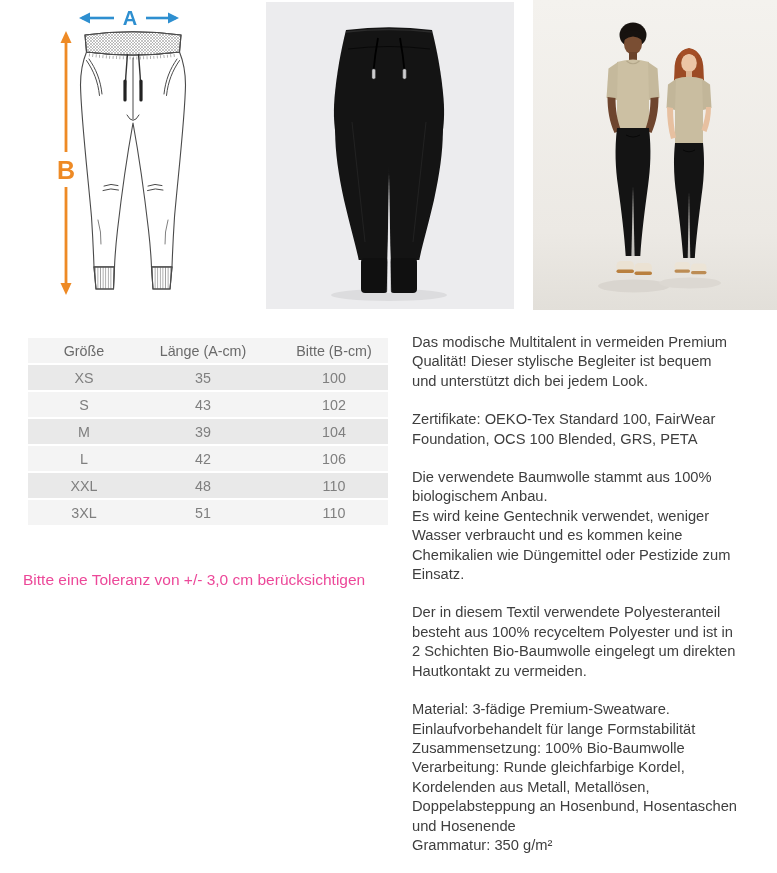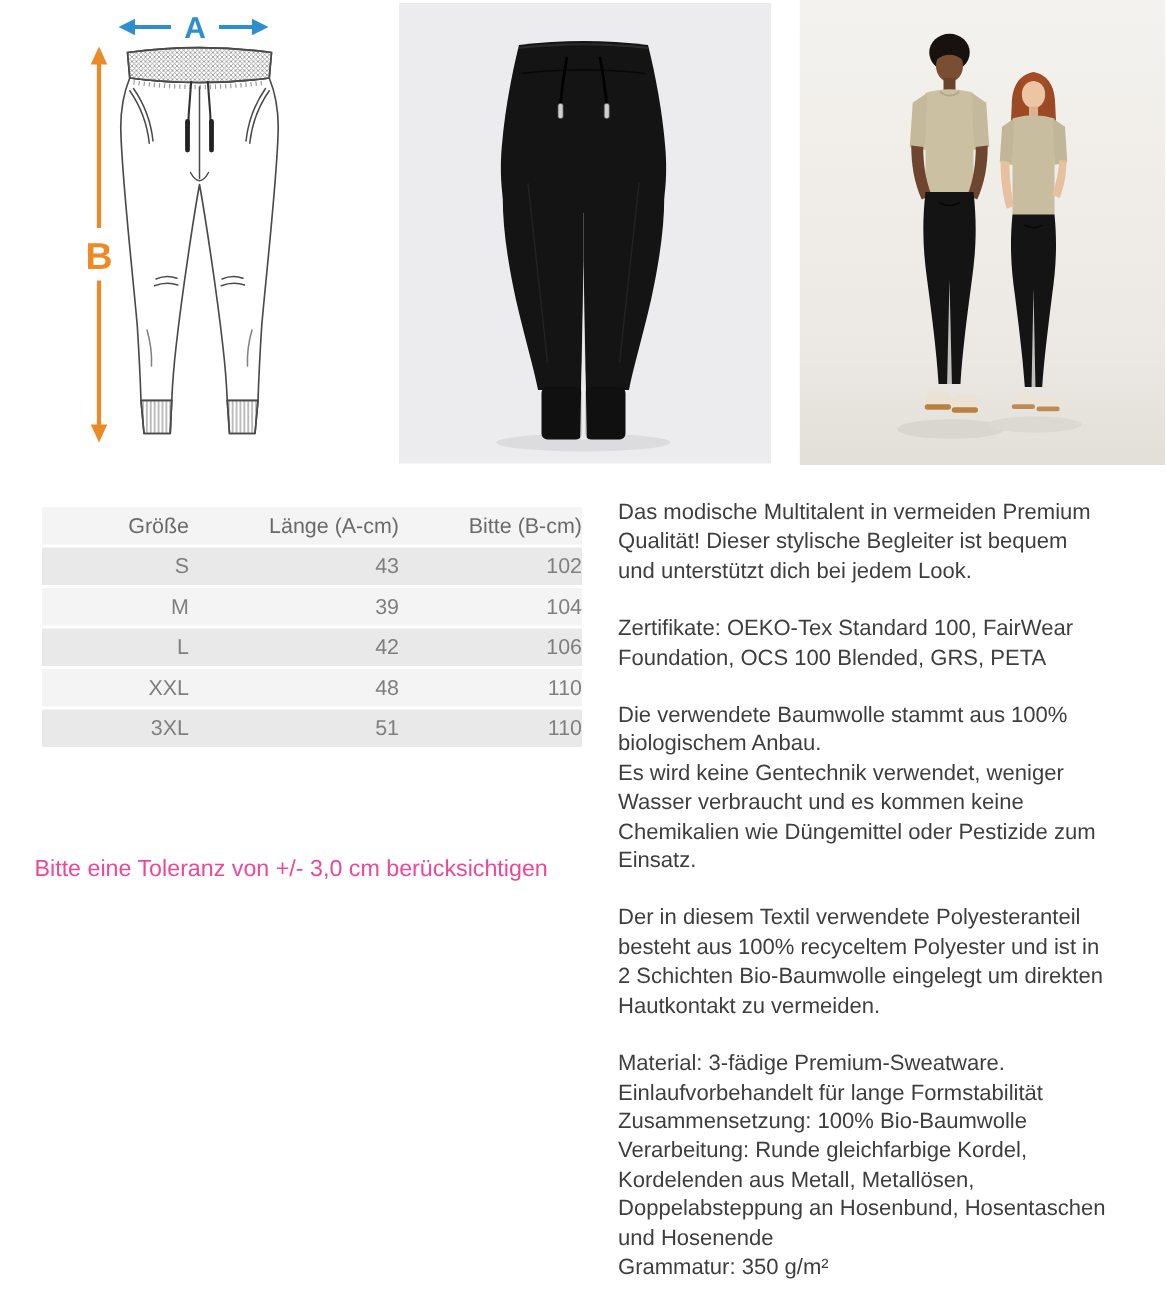--- a/index.html
+++ b/index.html
@@ -20,21 +20,21 @@
   .arrow-b-stroke{stroke:var(--arrow-b,#ee8a25);}
   .arrow-b-fill{fill:var(--arrow-b,#ee8a25);}
   .sketch{stroke:#4a4a4a;stroke-width:1.1;fill:#fff;stroke-linejoin:round;stroke-linecap:round;}
   .sketch-line{stroke:#4a4a4a;stroke-width:1;fill:none;stroke-linecap:round;}
   .bg-fill{fill:var(--product-bg,#ececee);}
 
   
   .size-table{position:absolute;left:28px;top:338px;width:360px;border-collapse:collapse;table-layout:fixed;}
   .size-table col.c1{width:98px;} .size-table col.c2{width:140px;} .size-table col.c3{width:122px;}
   .size-table th,.size-table td{
-      padding:0 0 0 14px;height:25px;text-align:right;vertical-align:middle;
+      padding:0 0 0 14px;height:25px;text-align:center;vertical-align:middle;
       font-size:14.3px;font-weight:normal;border-bottom:2px solid #fff;}
   .size-table thead th{background:var(--table-row-light,#f4f4f4);color:#6a6a6a;}
   .size-table tbody td{color:#7f7f7f;}
   .size-table tbody tr:nth-child(odd) td{background:var(--table-row-dark,#e9e9e9);}
   .size-table tbody tr:nth-child(even) td{background:var(--table-row-light,#f4f4f4);}
 
   .tolerance{position:absolute;left:23px;top:571px;font-size:15.5px;color:#ec4899;}
 
   
   .description{position:absolute;left:412px;top:333px;width:326px;
@@ -241,20 +241,25 @@
       </colgroup>
     <thead>
       <tr>
         <th>Größe</th>
         <th>Länge (A-cm)</th>
         <th>Bitte (B-cm)</th>
       </tr>
     </thead>
     <tbody>
       <tr>
+        <td>XS</td>
+        <td>35</td>
+        <td>100</td>
+      </tr>
+      <tr>
         <td>S</td>
         <td>43</td>
         <td>102</td>
       </tr>
       <tr>
         <td>M</td>
         <td>39</td>
         <td>104</td>
       </tr>
       <tr>

